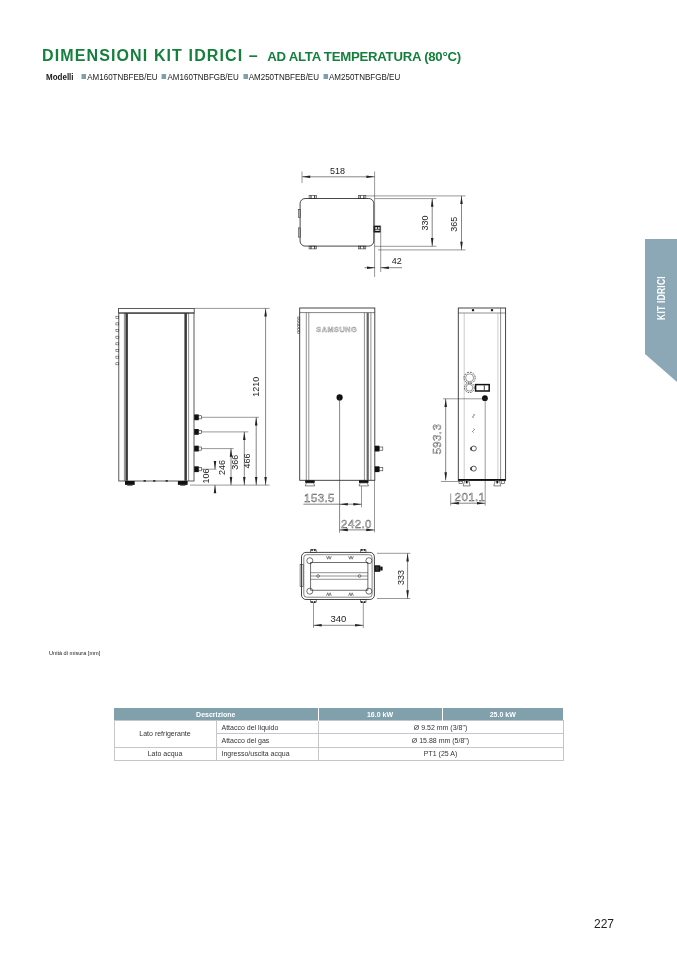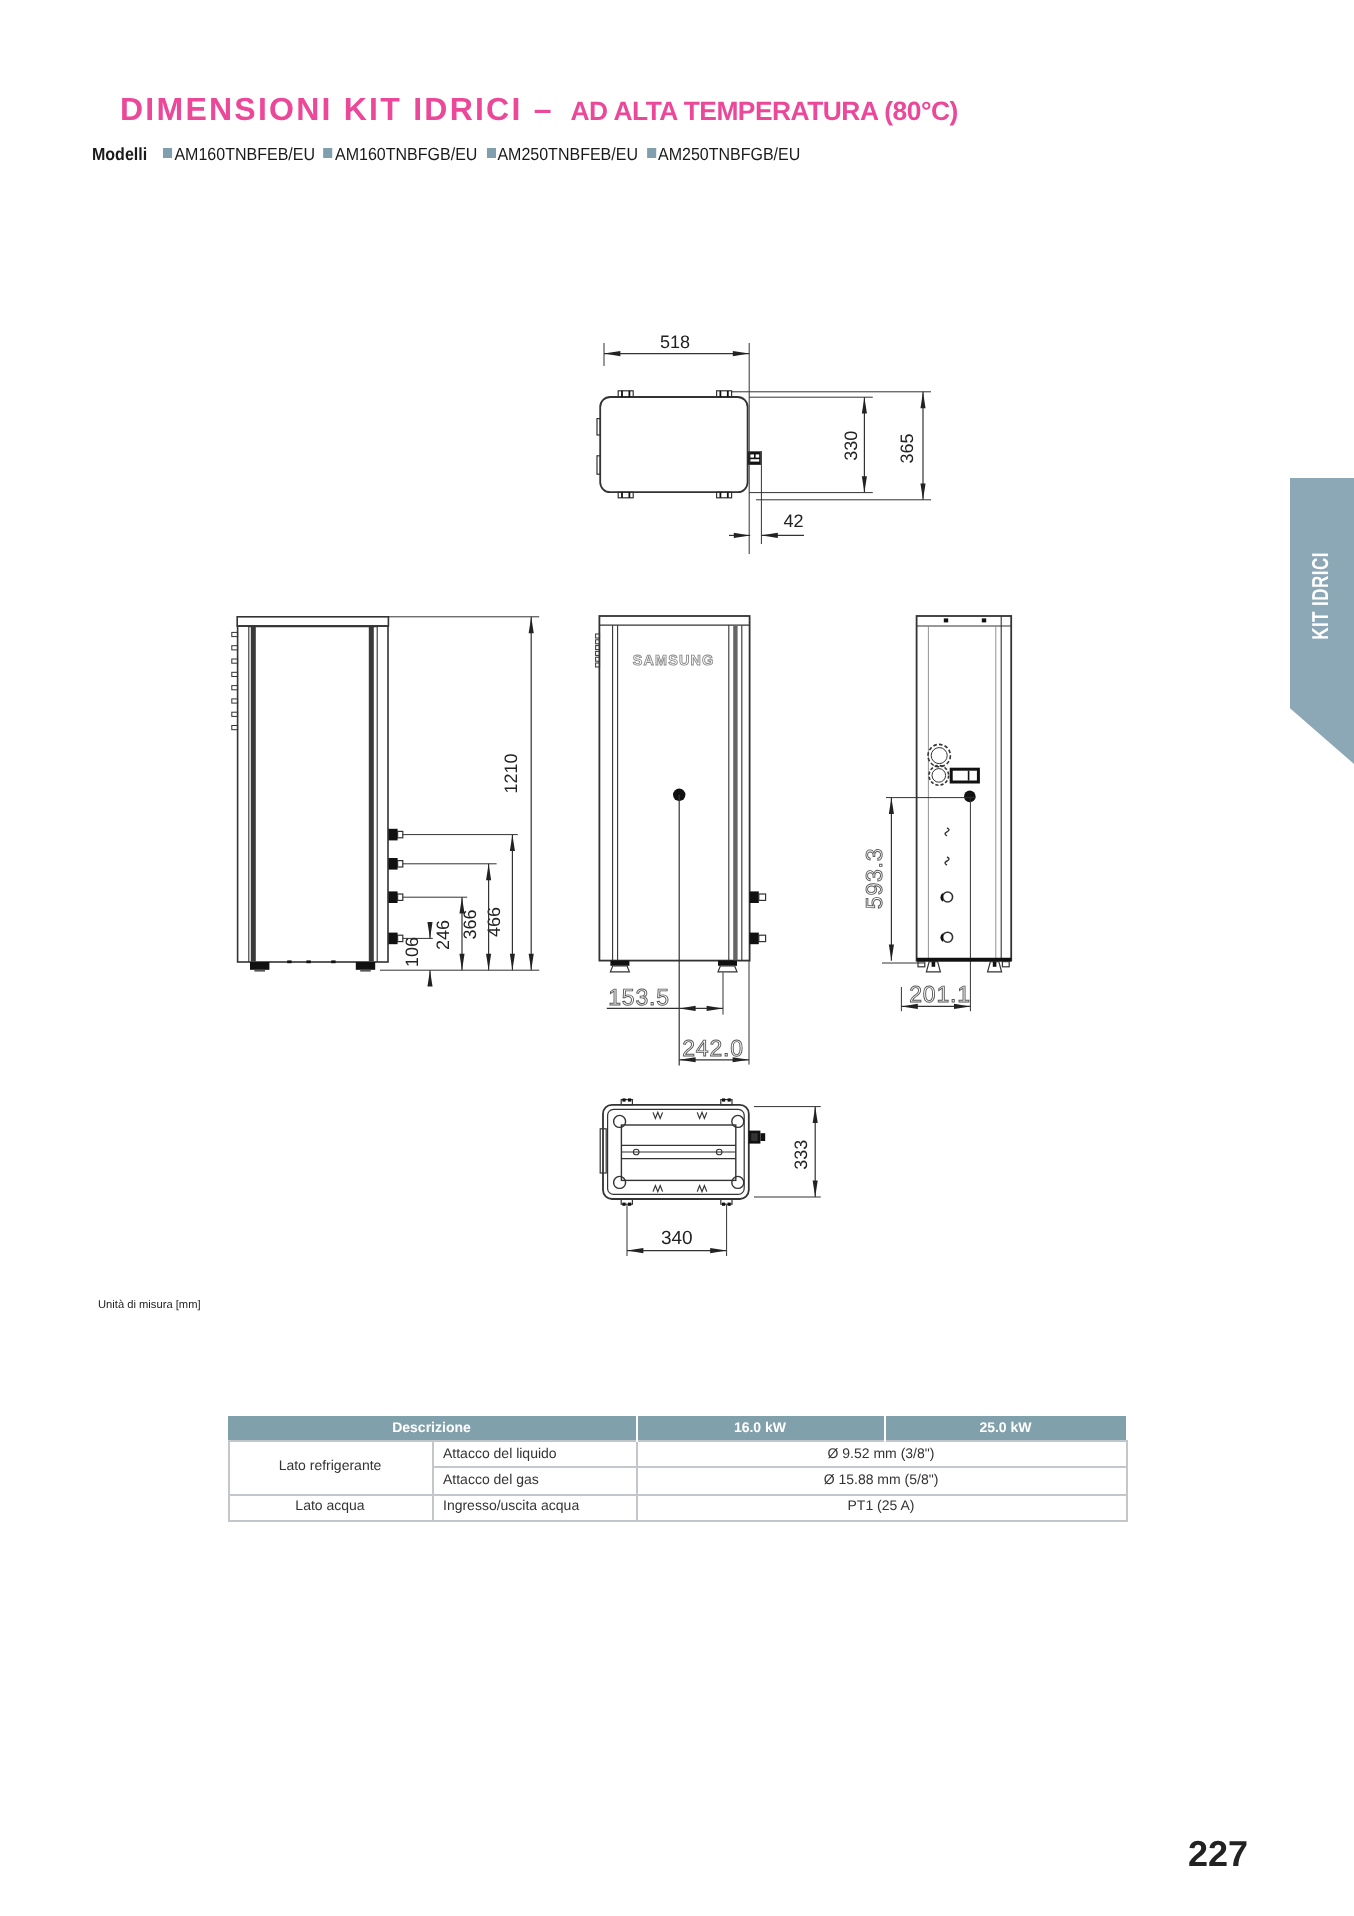--- a/index.html
+++ b/index.html
@@ -1,30 +1,30 @@
 <!DOCTYPE html>
 <html><head>
 <meta charset="utf-8">
 <style>
   html,body{margin:0;padding:0;}
   body{width:677px;height:958px;position:relative;background:#fff;overflow:hidden;
        font-family:"Liberation Sans",sans-serif;}
   .abs{position:absolute;}
-  #title{left:60px;top:47px;color:#ec4899;font-weight:bold;white-space:nowrap;}
+  #title{left:42px;top:47px;color:#15803d;font-weight:bold;white-space:nowrap;}
   #title .big{font-size:16px;letter-spacing:1.12px;}
   #title .small{font-size:13.2px;letter-spacing:-0.25px;margin-left:2.8px;}
   #models{left:46px;top:71.5px;font-size:8.8px;color:#1a1a1a;white-space:nowrap;transform:scaleX(0.91);transform-origin:left top;}
   #models b{font-weight:bold;margin-right:4px;}
   #models .sq{display:inline-block;width:5px;height:4.5px;background:#7f9fae;margin:0 1.2px 0 4.8px;vertical-align:1px;}
   #tab{right:0;top:239px;width:32px;height:143px;background:#8ca7b6;
        clip-path:polygon(0 0,100% 0,100% 100%,0 80.5%);}
   #tab span{position:absolute;left:50%;top:59px;transform:translate(-50%,-50%) rotate(-90deg) scaleX(0.74);
        color:#fff;font-weight:bold;font-size:11.5px;letter-spacing:0.3px;white-space:nowrap;}
   #unita{left:49px;top:649.5px;font-size:5.6px;color:#222;}
-  #pageno{left:594px;top:917px;font-size:18px;color:#222;font-weight:bold;}
+  #pageno{left:594px;top:917px;font-size:12px;color:#222;}
   
   #tbl{left:113.5px;top:708px;width:450px;font-size:7px;color:#333;}
   #tbl table{border-collapse:collapse;width:100%;table-layout:fixed;}
   #tbl th{background:#80a0ab;color:#fff;font-weight:bold;height:12px;padding:0;
           border-left:1.5px solid #fff;border-right:1.5px solid #fff;}
   #tbl th:first-child{border-left:none;}
   #tbl th:last-child{border-right:none;}
   #tbl td{border:0.7px solid #c3c7cb;height:12.3px;padding:0 0 0 0;text-align:center;}
   #tbl td.l{text-align:left;padding-left:5px;}
 </style>

